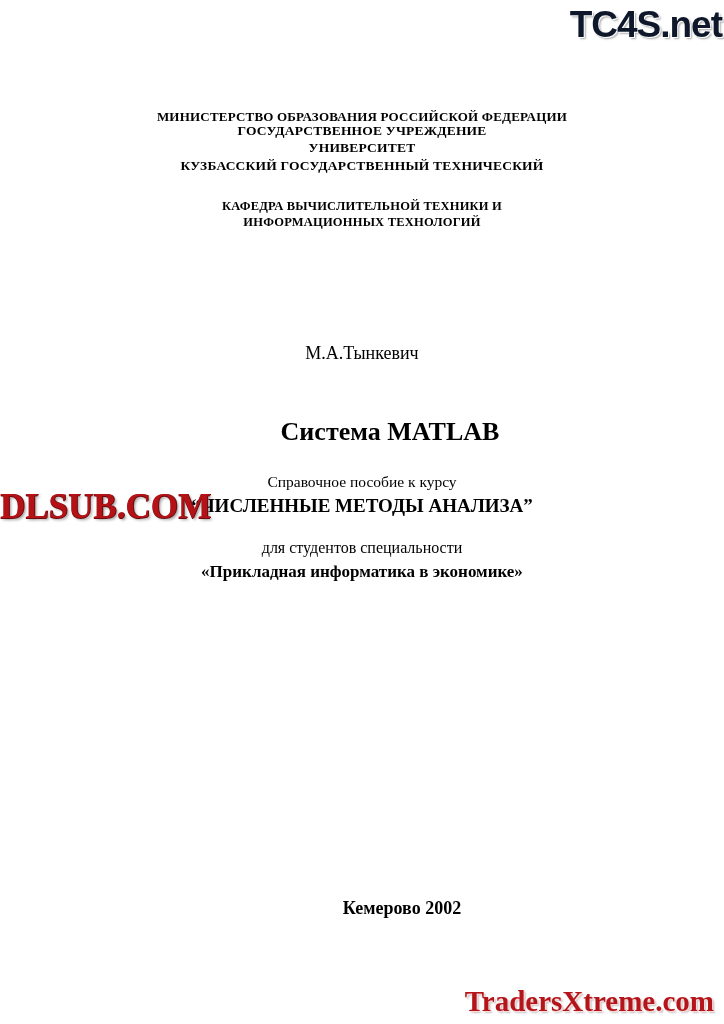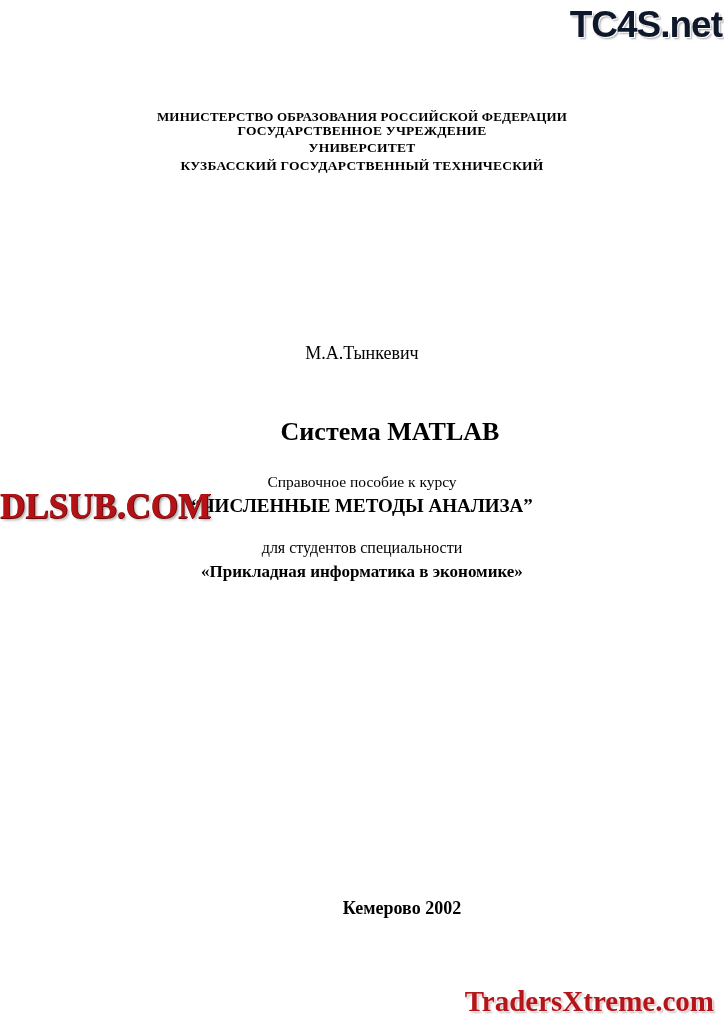--- a/index.html
+++ b/index.html
@@ -132,20 +132,24 @@
   <div class="wm-top">TC4S.net</div>
 
   <div class="block ministry">МИНИСТЕРСТВО ОБРАЗОВАНИЯ  РОССИЙСКОЙ ФЕДЕРАЦИИ</div>
 
   <div class="block institution">
     <div>ГОСУДАРСТВЕННОЕ УЧРЕЖДЕНИЕ</div>
     <div>УНИВЕРСИТЕТ</div>
     <div>КУЗБАССКИЙ  ГОСУДАРСТВЕННЫЙ ТЕХНИЧЕСКИЙ</div>
   </div>
 
+  <div class="block department">
+    <div>КАФЕДРА ВЫЧИСЛИТЕЛЬНОЙ ТЕХНИКИ И</div>
+    <div>ИНФОРМАЦИОННЫХ ТЕХНОЛОГИЙ</div>
+  </div>
 
   <div class="block author">М.А.Тынкевич</div>
 
   <div class="block title">Система MATLAB</div>
 
   <div class="block subtitle1">Справочное пособие к курсу</div>
 
   <div class="block course">“ЧИСЛЕННЫЕ МЕТОДЫ АНАЛИЗА”</div>
 
   <div class="block forwhom">для студентов специальности</div>

